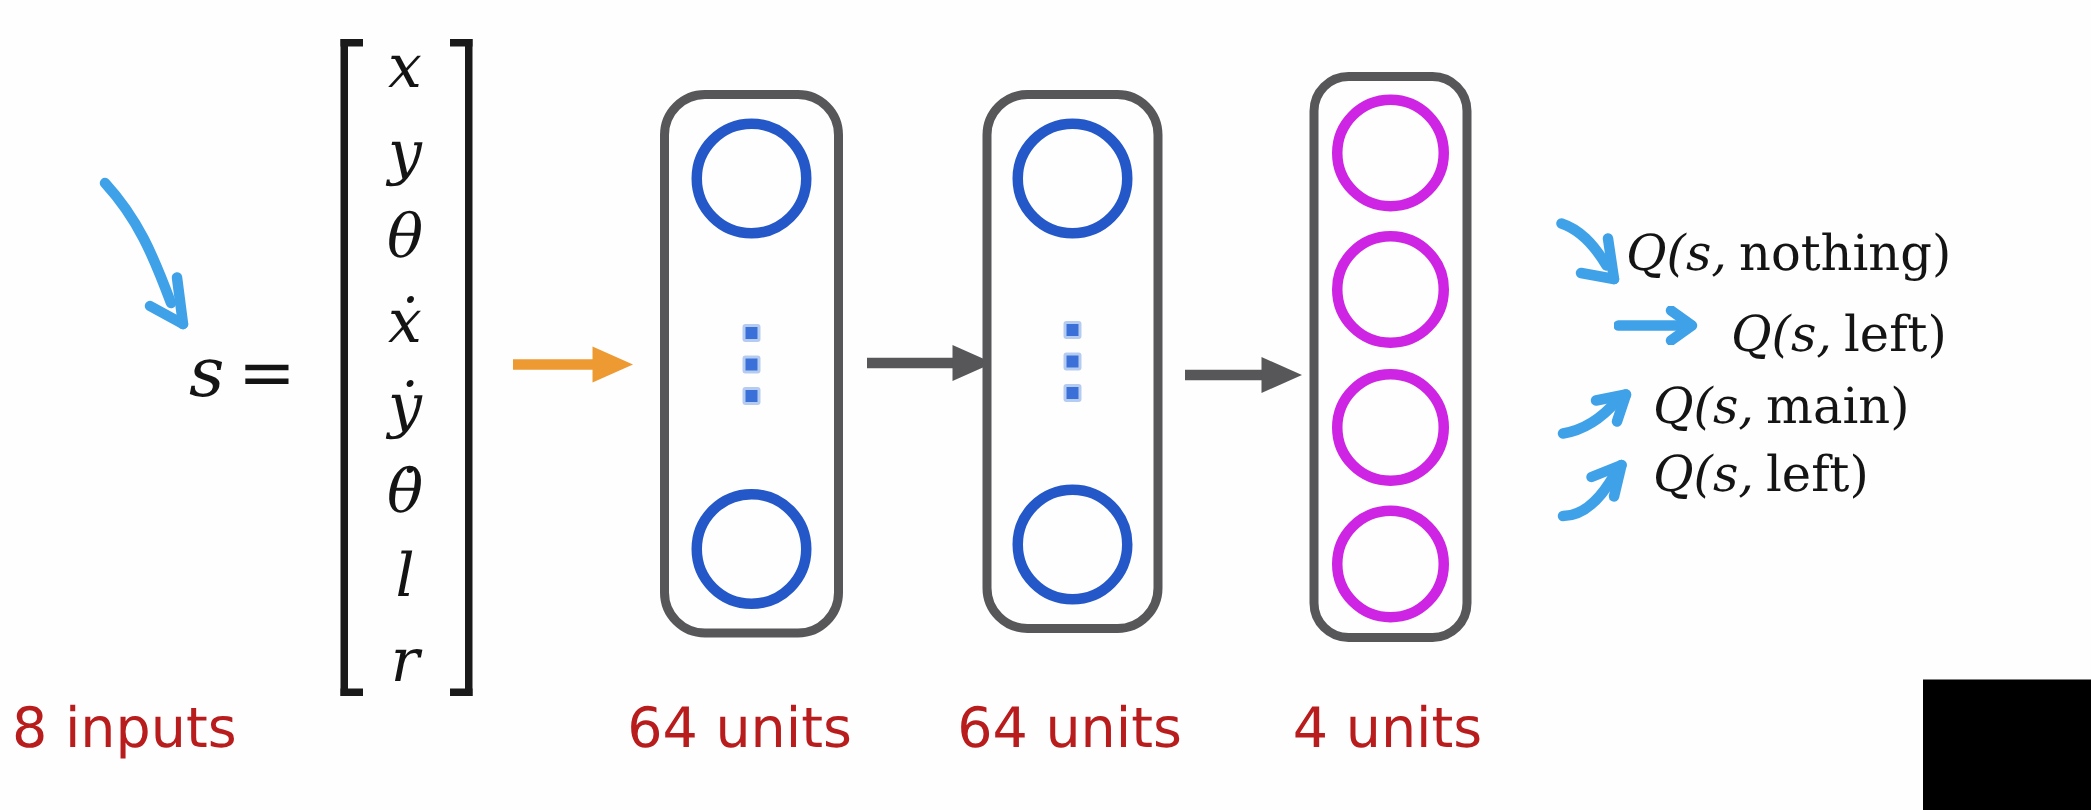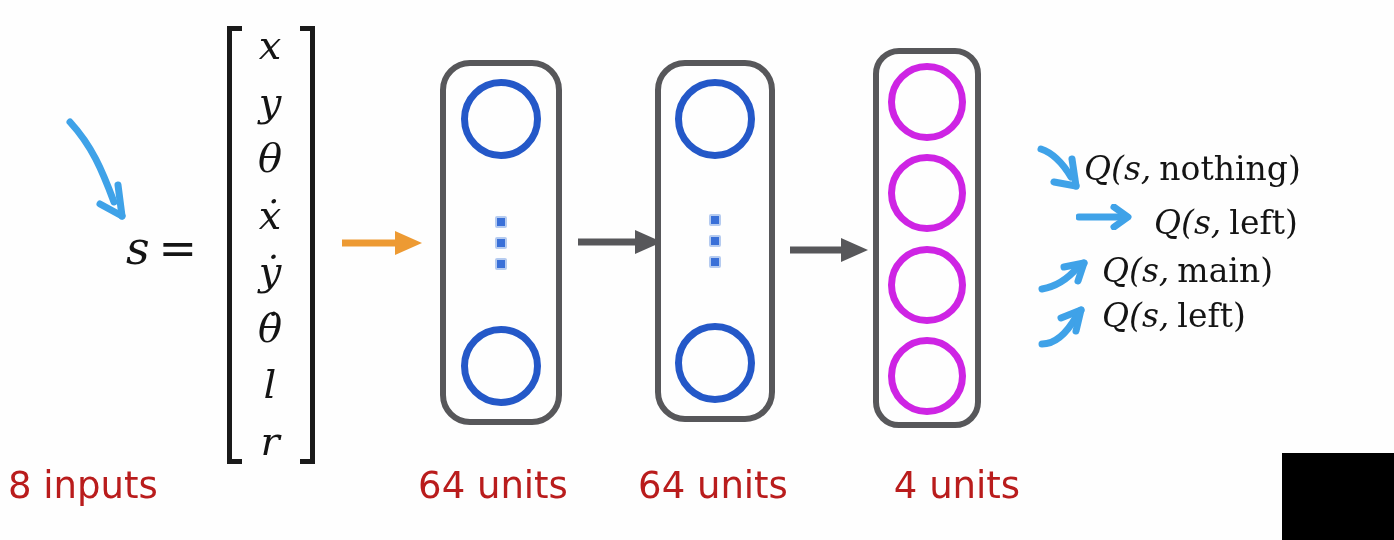--- a/index.html
+++ b/index.html
@@ -55,21 +55,21 @@
   .q-row-2 svg{margin-top:-10px;}
   .q-row-3 svg{margin-top:10px;}
   .q-row-4 svg{margin-top:16px;}
 
   
   .units-label{position:absolute;top:464px;font-family:"DejaVu Sans","Liberation Sans",sans-serif;
     font-size:37px;color:#b91c1c;white-space:nowrap;}
   .lbl-inputs{left:8px;}
   .lbl-l1{left:493px;transform:translateX(-50%);}
   .lbl-l2{left:713px;transform:translateX(-50%);}
-  .lbl-l3{left:925px;transform:translateX(-50%);margin-left:32px;}
+  .lbl-l3{left:925px;transform:translateX(-50%);}
 
   .black-rect{position:absolute;left:1282px;top:453px;width:112px;height:87px;background:#000;}
   .abs{position:absolute;}
 </style>
 </head>
 <body>
 
 <div class="stage">
 
   <svg class="abs" style="left:58px;top:112px;" width="74" height="112" viewBox="0 0 74 112">

